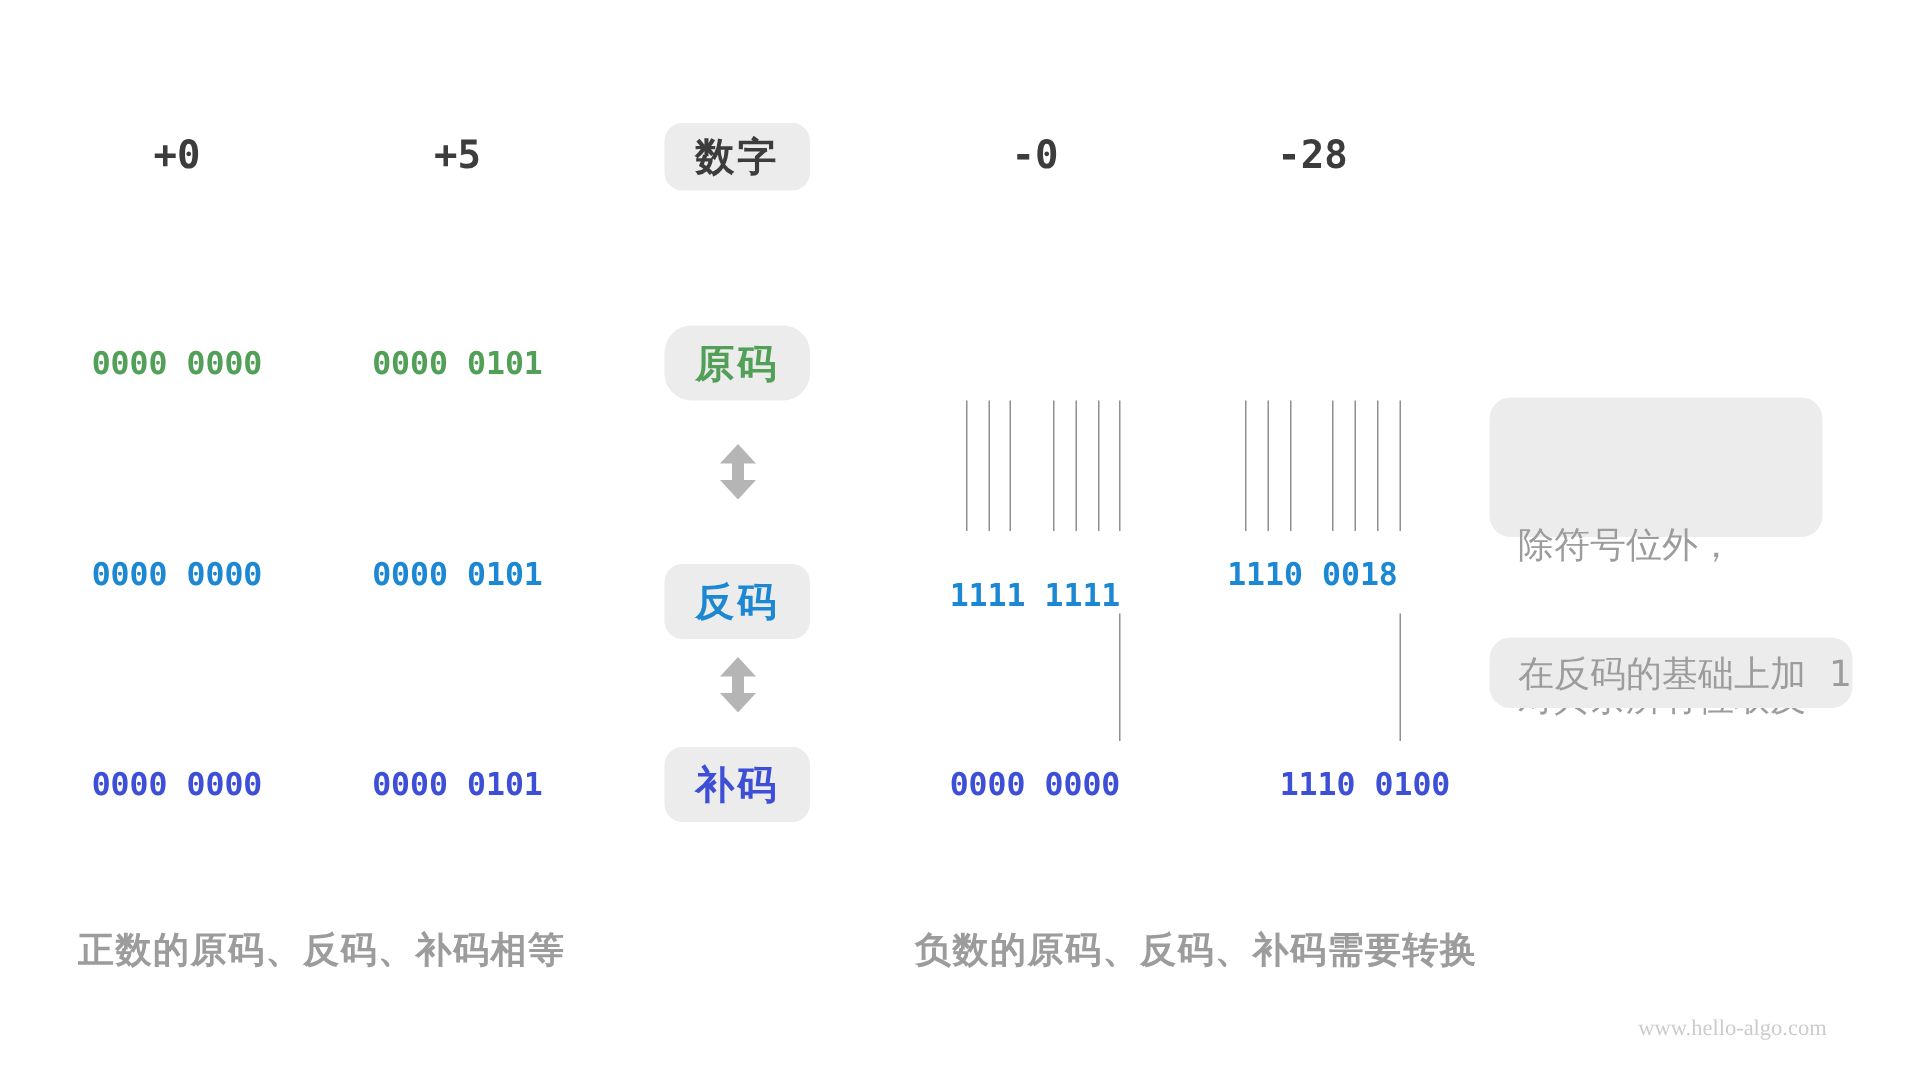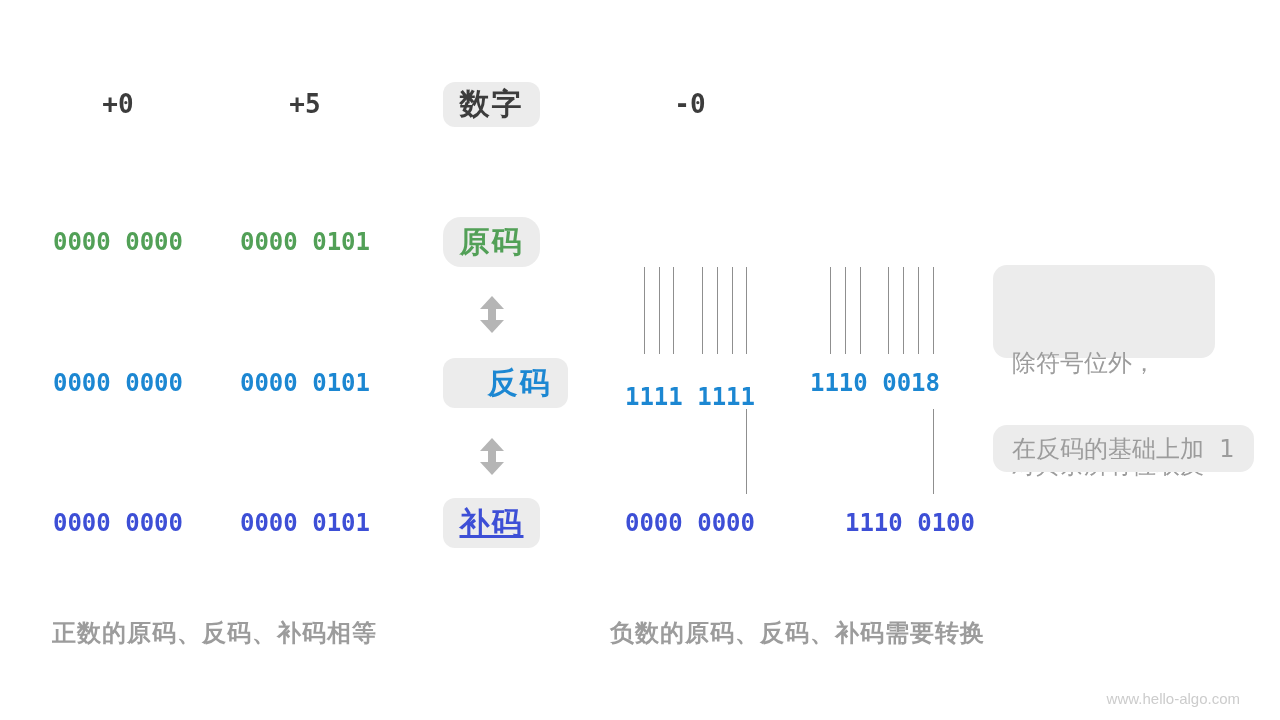--- a/index.html
+++ b/index.html
@@ -3,31 +3,31 @@
 <meta charset="utf-8">
 <style>
   html,body { margin:0; padding:0; background:#ffffff; }
   .canvas {
     position:relative; width:1280px; height:720px; background:#fff;
     font-family:"DejaVu Sans", "Liberation Sans", sans-serif; overflow:hidden;
   }
   .cell {
     position:absolute; width:140px; height:34px; line-height:34px;
     text-align:center; font-family:"DejaVu Sans Mono","Liberation Mono",monospace;
-    font-weight:700; font-size:24px; white-space:pre;
+    font-weight:700; font-size:21px; white-space:pre;
   }
   .num   { font-size:26px; color:var(--number); }
   .green { color:var(--sign_code); }
   .blue  { color:var(--ones_code); }
   .indigo{ color:var(--twos_code); }
   .labelbox {
     position:absolute; left:443px; width:97px; height:50px;
     background:var(--box_bg); border-radius:12px;
     display:flex; align-items:center; justify-content:center;
-    font-weight:700; font-size:30px; letter-spacing:2px;
+    font-weight:700; font-size:26px; letter-spacing:2px;
   }
   .labelbox.hdr { color:var(--number); }
   .arrow { position:absolute; left:479px; width:26px; height:37px; }
   .connector-group { position:absolute; top:267px; height:87px; }
   .vline {
     position:absolute; top:0; width:1px; height:100%;
     background:var(--connector);
   }
   .carry-line {
     position:absolute; top:409px; height:85px; width:1px;
@@ -38,33 +38,34 @@
     color:var(--gray_text); font-weight:400; font-size:24px;
     box-sizing:border-box; padding:13px 18px 0 19px; line-height:34px;
     white-space:pre;
   }
   .caption {
     position:absolute; top:617px; font-weight:700; font-size:24px;
     color:var(--gray_text); letter-spacing:1px; white-space:pre;
   }
   .watermark {
     position:absolute; left:1070px; top:678px; width:170px;
-    font-family:Liberation Sans, sans-serif;
-    font-size:15px; color:var(--watermark); text-align:right;margin-top:12px;
+    font-family:Liberation Serif, serif;
+    font-size:15px; color:var(--watermark); text-align:center;
   }
 </style>
 </head>
 <body>
 
 <div class="canvas">
 
   <div class="cell num" style="left:48px;  top:87px;">+0</div>
   <div class="cell num" style="left:235px; top:87px;">+5</div>
   <div class="labelbox hdr" style="top:82px; height:45px;">数字</div>
   <div class="cell num" style="left:620px; top:87px;">-0</div>
+  <div class="cell num" style="left:805px; top:87px;">-28</div>
 
   <div class="cell green" style="left:48px;  top:225px;">0000 0000</div>
   <div class="cell green" style="left:235px; top:225px;">0000 0101</div>
   <div class="labelbox green" style="top:217px;border-radius:18px;">原码</div>
 
   <svg class="arrow" style="top:296px;" viewBox="0 0 26 37">
     <polygon points="13,0 25,13 1,13" fill="var(--arrow)"></polygon>
     <rect x="9" y="11" width="8" height="15" fill="var(--arrow)"></rect>
     <polygon points="13,37 25,24 1,24" fill="var(--arrow)"></polygon>
   </svg>
@@ -84,43 +85,43 @@
     <div class="vline" style="left:845px;"></div>
     <div class="vline" style="left:860px;"></div>
     <div class="vline" style="left:888px;"></div>
     <div class="vline" style="left:903px;"></div>
     <div class="vline" style="left:918px;"></div>
     <div class="vline" style="left:933px;"></div>
   </div>
 
   <div class="cell blue" style="left:48px;  top:366px;">0000 0000</div>
   <div class="cell blue" style="left:235px; top:366px;">0000 0101</div>
-  <div class="labelbox blue" style="top:358px;padding-left:28px;">反码</div>
+  <div class="labelbox blue" style="top:376px;">反码</div>
   <div class="cell blue" style="left:620px; top:380px;">1111 1111</div>
   <div class="cell blue" style="left:805px; top:366px;">1110 0018</div>
 
   <svg class="arrow" style="top:438px;" viewBox="0 0 26 37">
     <polygon points="13,0 25,13 1,13" fill="var(--arrow)"></polygon>
     <rect x="9" y="11" width="8" height="15" fill="var(--arrow)"></rect>
     <polygon points="13,37 25,24 1,24" fill="var(--arrow)"></polygon>
   </svg>
 
   <div class="carry-line" style="left:746px;"></div>
   <div class="carry-line" style="left:933px;"></div>
 
   <div class="cell indigo" style="left:48px;  top:506px;">0000 0000</div>
   <div class="cell indigo" style="left:235px; top:506px;">0000 0101</div>
-  <div class="labelbox indigo" style="top:498px;text-decoration:underline;">补码</div>
+  <div class="labelbox indigo" style="top:498px;">补码</div>
   <div class="cell indigo" style="left:620px; top:506px;">0000 0000</div>
   <div class="cell indigo" style="left:805px; top:506px;margin-left:35px;">1110 0100</div>
 
   <div class="note" style="left:993px; top:265px; width:222px; height:93px;">
     <div>除符号位外，</div>
     <div>对其余所有位取反</div>
   </div>
-  <div class="note" style="left:993px; top:425px; width:261px; height:47px; padding-top:7px;">在反码的基础上加  1</div>
+  <div class="note" style="left:993px; top:425px; width:242px; height:47px; padding-top:7px;">在反码的基础上加  1</div>
 
   <div class="caption" style="left:52px;">正数的原码、反码、补码相等</div>
   <div class="caption" style="left:610px;">负数的原码、反码、补码需要转换</div>
 
   <div class="watermark">www.hello-algo.com</div>
 
 </div>
 
 </body></html>

